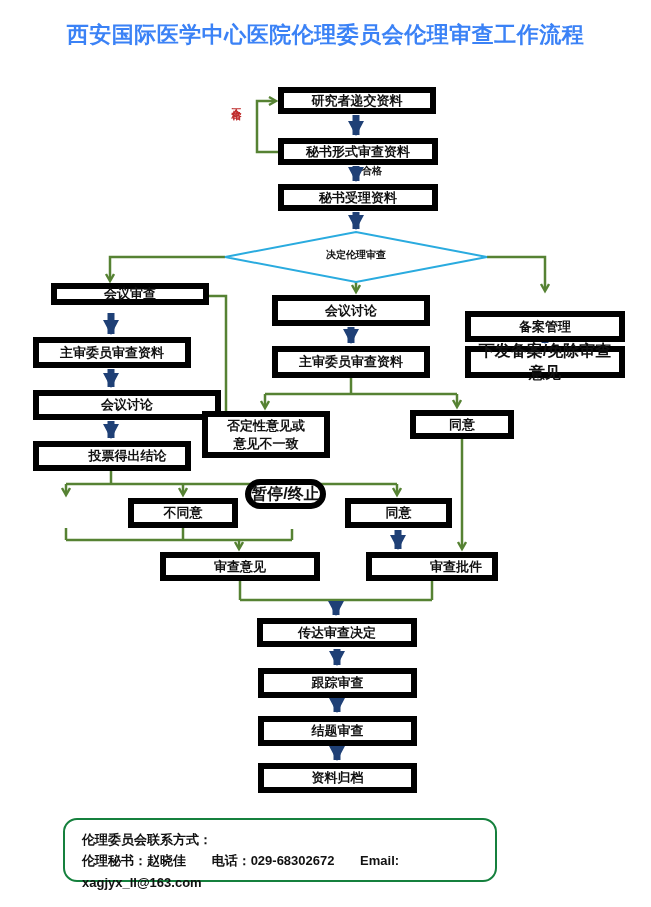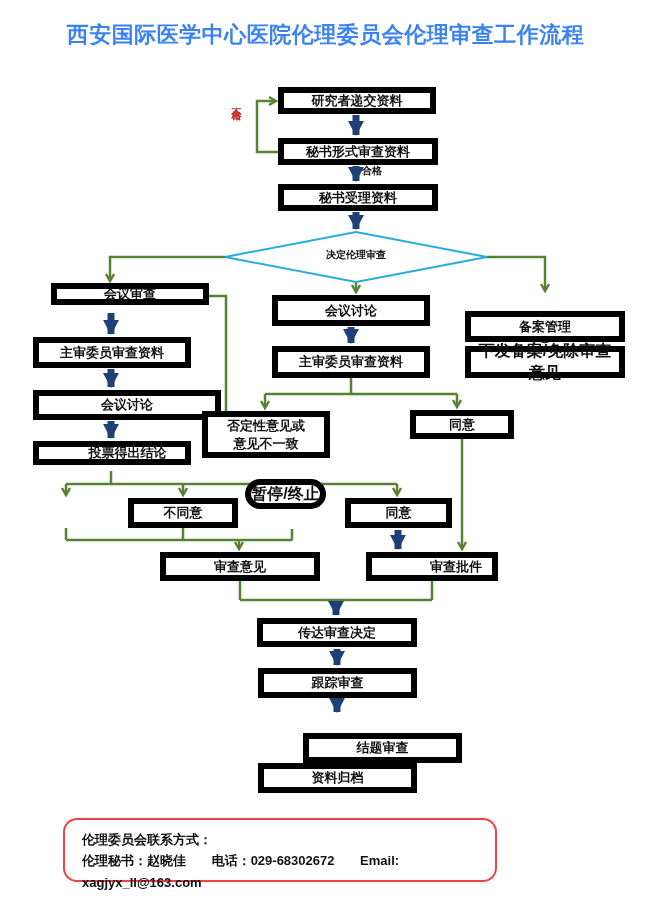--- a/index.html
+++ b/index.html
@@ -35,50 +35,50 @@
     font-size:10px;font-weight:bold;color:#111;
   }
   .lbl-unqualified{
     left:229px;top:100px;color:#bf2e2e;
     writing-mode:vertical-rl;text-orientation:upright;
     letter-spacing:1px;
   }
   .lbl-qualified{left:362px;top:164px;}
   .contact{
     position:absolute;z-index:2;left:63px;top:818px;width:434px;height:64px;
-    box-sizing:border-box;border:2px solid #ef4444;border-radius:14px;
+    box-sizing:border-box;border:2px solid #15803d;border-radius:14px;
     padding:9px 0 0 17px;
     font-size:13px;font-weight:bold;color:#111;line-height:1.65;
   }
   .contact .row span{margin-right:22px;}
   .contact .row span:last-child{margin-right:0;}
 
   
   #n-submit        {left:278px;top:87px; width:158px;height:27px;}
   #n-formal        {left:278px;top:138px;width:160px;height:27px;}
   #n-accept        {left:278px;top:184px;width:160px;height:27px;}
   #n-meeting       {left:51px; top:283px;width:158px;height:22px;}
   #n-mchief        {left:33px; top:337px;width:158px;height:31px;}
   #n-discuss       {left:33px; top:390px;width:188px;height:30px;}
-  #n-vote          {left:33px; top:441px;width:158px;height:24px;padding-left:31px;}
+  #n-vote          {left:33px; top:441px;width:158px;height:30px;padding-left:31px;}
   #n-rapid         {left:272px;top:295px;width:158px;height:31px;}
   #n-rchief        {left:272px;top:346px;width:158px;height:32px;}
   #n-record        {left:465px;top:295px;width:160px;height:31px;margin-top:16px;}
   #n-recissue      {left:465px;top:346px;width:160px;height:32px;}
   #n-negative      {left:202px;top:411px;width:128px;height:47px;}
   #n-agree-rapid   {left:410px;top:410px;width:104px;height:29px;}
   #n-modified      {left:8px;  top:498px;width:115px;height:30px;}
   #n-disagree      {left:128px;top:498px;width:110px;height:30px;}
   #n-suspend       {left:245px;top:479px;width:81px; height:30px;border-radius:15px;}
   #n-agree         {left:345px;top:498px;width:107px;height:30px;}
   #n-opinion       {left:160px;top:552px;width:160px;height:29px;}
   #n-approval      {left:366px;top:552px;width:132px;height:29px;padding-left:48px;}
   #n-deliver       {left:257px;top:618px;width:160px;height:29px;}
   #n-follow        {left:258px;top:668px;width:159px;height:30px;}
-  #n-final         {left:258px;top:733px;width:159px;height:30px;margin-left:45px;}
+  #n-final         {left:258px;top:716px;width:159px;height:30px;}
   #n-archive       {left:258px;top:763px;width:159px;height:30px;}
 </style>
 </head>
 <body>
 
 <div class="page">
 
   <div class="title">西安国际医学中心医院伦理委员会伦理审查工作流程</div>
 
   <svg class="connectors" width="651" height="907" viewBox="0 0 651 907">

